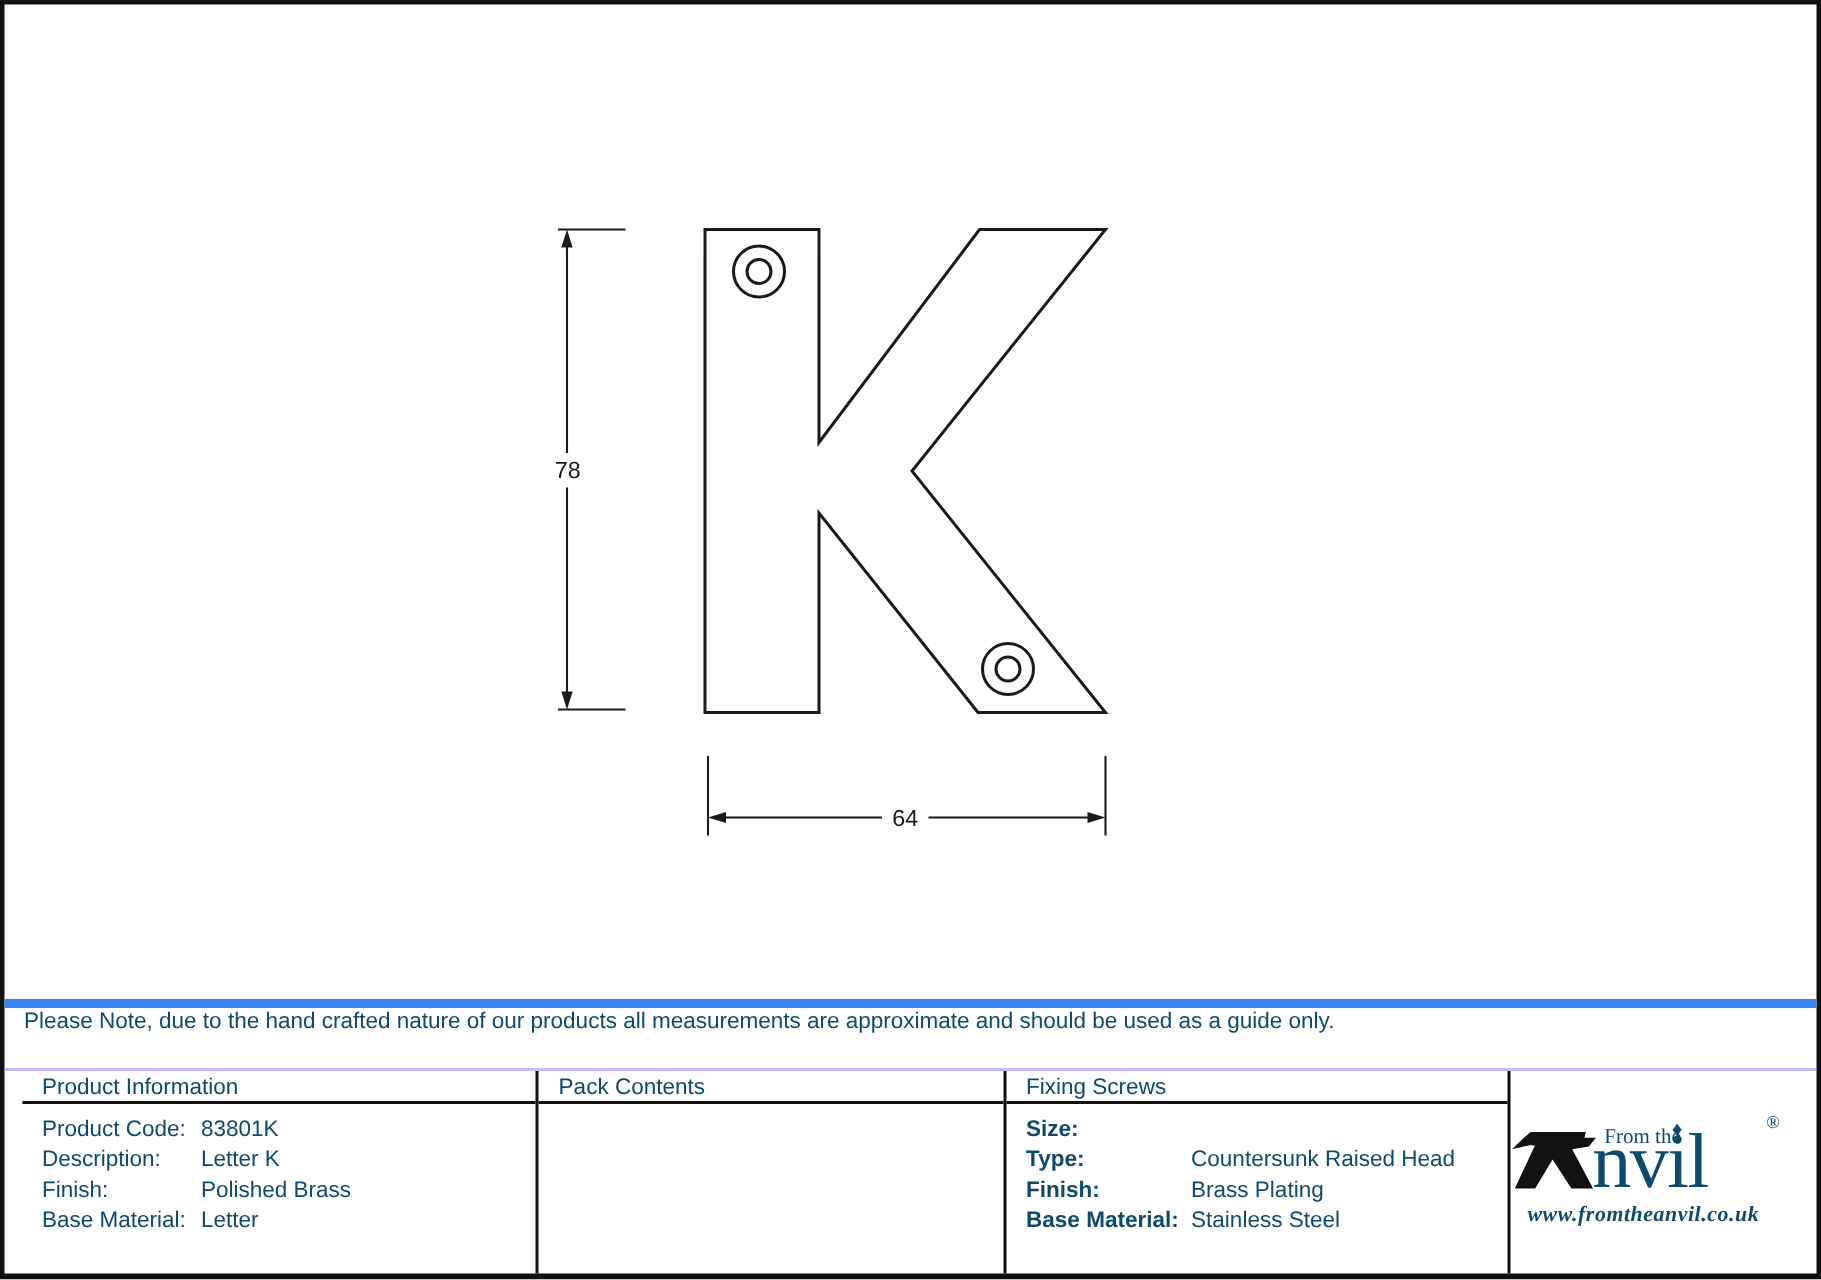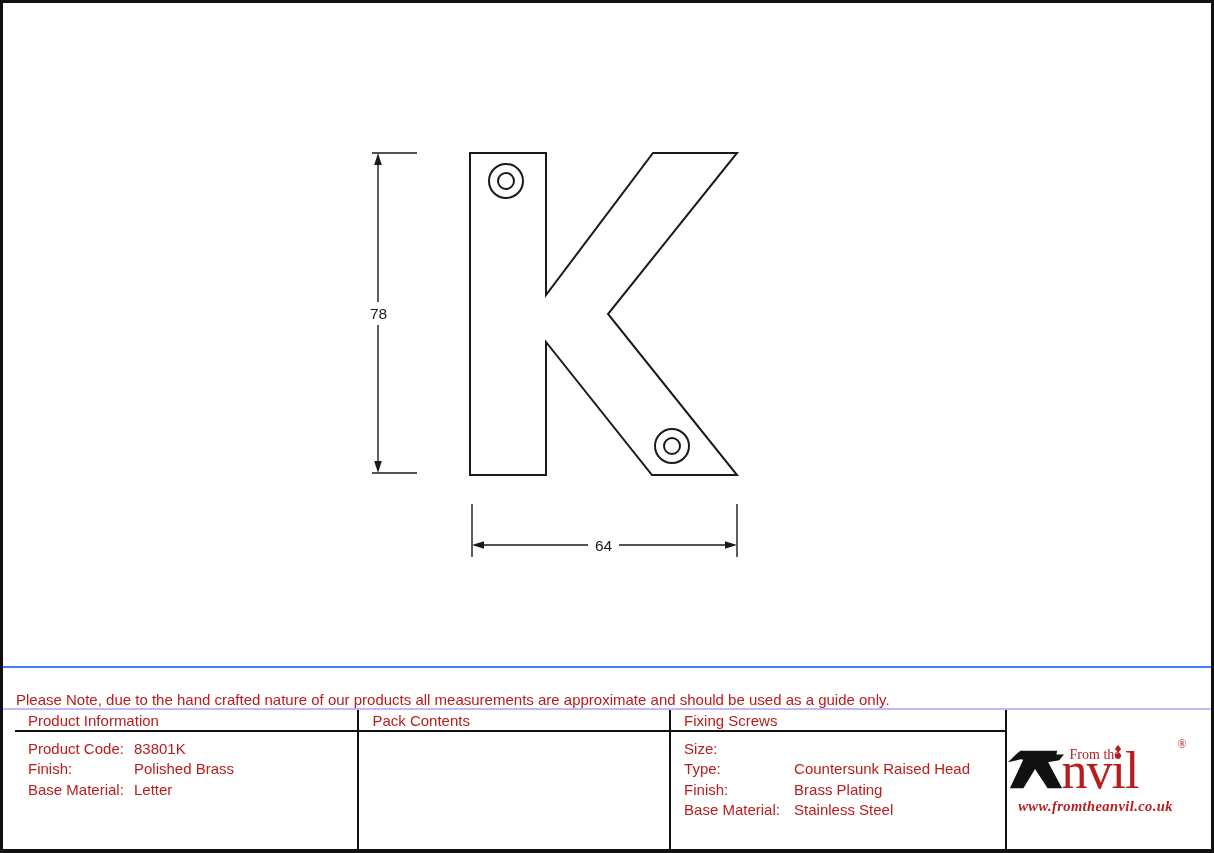--- a/index.html
+++ b/index.html
@@ -1,41 +1,41 @@
 <!DOCTYPE html>
 <html><head>
 <meta charset="utf-8">
 <style>
   html,body{margin:0;padding:0;background:#ffffff;}
   .page{
     width:1214px;height:853px;box-sizing:border-box;position:relative;
-    background:#ffffff;color:#b91c1c;
+    background:#ffffff;color:#0c4a6e;
     border:3px solid #111;border-bottom-width:4px;
     font-family:"Liberation Sans",sans-serif;overflow:hidden;
   }
   .main-area{height:663px;position:relative;}
   .drawing-svg{position:absolute;left:0;top:0;width:100%;height:100%;}
   .note-bar{
-    height:40px;border-top:2px solid #3b82f6;display:flex;align-items:flex-end;
+    height:40px;border-top:6px solid #3b82f6;display:flex;align-items:flex-start;
     padding-left:13px;font-size:15px;box-sizing:content-box;
   }
   .spec-table{display:flex;border-top:2px solid #c4b5fd;height:139px;padding-left:12px;}
   .col{box-sizing:border-box;}
   .col-product{width:345px;}
   .col-pack{width:314px;border-left:2px solid #111;}
   .col-fixing{width:338px;border-left:2px solid #111;}
   .col-logo{width:208px;border-left:2px solid #111;display:flex;align-items:center;}
   .col-header{
     height:22px;border-bottom:2px solid #111;font-size:15px;
     padding:2px 0 0 13px;box-sizing:border-box;white-space:nowrap;overflow:hidden;
   }
   .col-body{padding:7px 0 0 13px;font-size:15px;}
   .kv-row{display:flex;line-height:20.4px;white-space:nowrap;}
   .kv-label{width:106px;flex:0 0 auto;}
-  .col-fixing .kv-label{width:110px;}
+  .col-fixing .kv-label{width:110px;font-weight:bold;}
   .pack-item{line-height:20.4px;}
   
   .ftalogo{position:relative;width:180px;height:86px;}
   .anvil-mark{position:absolute;left:0;top:10px;width:58px;height:44px;}
   .tagline{position:absolute;left:63px;top:10px;font-family:"Liberation Serif",serif;font-size:14px;white-space:nowrap;}
   .brand-rest{
     position:absolute;left:55px;top:8px;font-family:"Liberation Serif",serif;
     font-size:52px;line-height:1;letter-spacing:-1px;
   }
   .diamond-dot{position:absolute;left:108px;top:3px;font-size:14px;}
@@ -96,20 +96,24 @@
   <div class="spec-table">
 
     <div class="col col-product">
       <div class="col-header">Product Information</div>
       <div class="col-body">
         <div class="kv-row">
           <span class="kv-label">Product Code:</span>
           <span class="kv-value">83801K</span>
         </div>
         <div class="kv-row">
+          <span class="kv-label">Description:</span>
+          <span class="kv-value">Letter K</span>
+        </div>
+        <div class="kv-row">
           <span class="kv-label">Finish:</span>
           <span class="kv-value">Polished Brass</span>
         </div>
         <div class="kv-row">
           <span class="kv-label">Base Material:</span>
           <span class="kv-value">Letter</span>
         </div>
       </div>
     </div>
 

